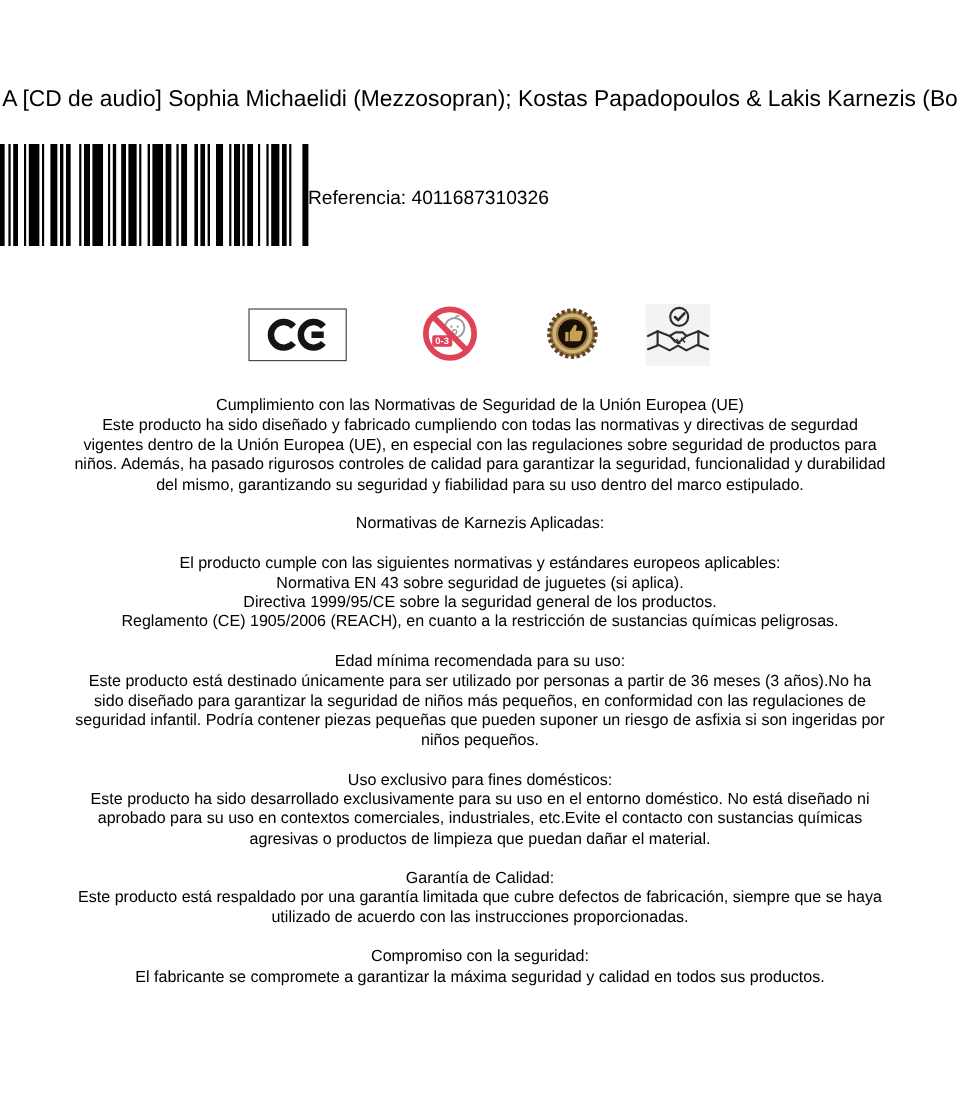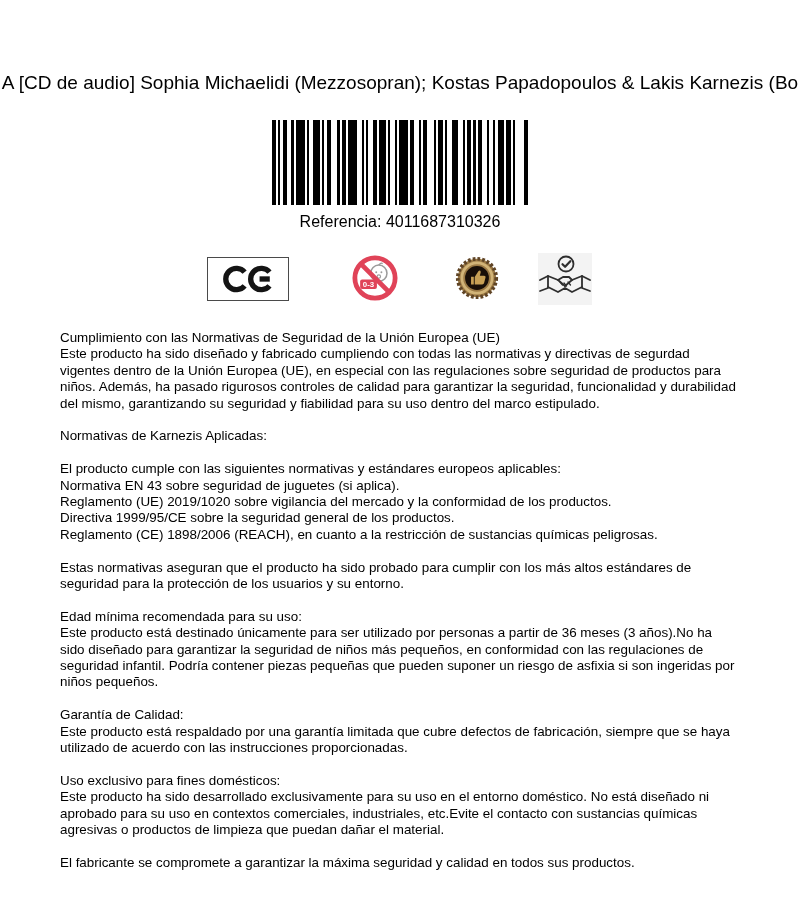--- a/index.html
+++ b/index.html
@@ -27,21 +27,21 @@
     font-size: 19px;
     line-height: 26px;
     color: #000;
   }
 
   .barcode-block {
     position: absolute;
     top: 120px; left: 0;
     width: 800px;
     display: flex;
-    flex-direction: column;
+    flex-direction: row;
     align-items: center;
   }
   .barcode { display: flex; height: 85px; }
   .barcode .br { background: #000; height: 100%; }
   .barcode .sp { background: #fff; height: 100%; }
   .barcode-ref {
     margin-top: 7px;
     font-size: 16px;
     line-height: 20px;
   }
@@ -53,20 +53,21 @@
     border: 1.5px solid #4a4a4a;
     background: #fff;
     display: flex; align-items: center; justify-content: center;
   }
   .icon-abs { position: absolute; }
 
   .text-body {
     position: absolute;
     top: 330px; left: 60px;
     width: 680px;
+    text-align: center;
     font-size: 13.4px;
     line-height: 16.4px;
   }
   .sec { margin-bottom: 16.4px; }
   .blank { height: 16.4px; }
 </style>
 </head>
 <body>
 
 <div class="page">
@@ -206,42 +207,39 @@
     <div class="sec">
       <div>Cumplimiento con las Normativas de Seguridad de la Unión Europea (UE)</div>
       <div>Este producto ha sido diseñado y fabricado cumpliendo con todas las normativas y directivas de segurdad vigentes dentro de la Unión Europea (UE), en especial con las regulaciones sobre seguridad de productos para niños. Además, ha pasado rigurosos controles de calidad para garantizar la seguridad, funcionalidad y durabilidad del mismo, garantizando su seguridad y fiabilidad para su uso dentro del marco estipulado.</div>
     </div>
 
     <div class="sec">
       <div>Normativas de Karnezis Aplicadas:</div>
       <div class="blank"></div>
       <div>El producto cumple con las siguientes normativas y estándares europeos aplicables:</div>
       <div>Normativa EN 43 sobre seguridad de juguetes (si aplica).</div>
-      <div>Reglamento (UE) 2019/1020 sobre vigilancia del mercado y la conformidad de los productos.</div>
       <div>Directiva 1999/95/CE sobre la seguridad general de los productos.</div>
-      <div>Reglamento (CE) 1898/2006 (REACH), en cuanto a la restricción de sustancias químicas peligrosas.</div>
-    </div>
-
-    <div class="sec">
-      <div>Estas normativas aseguran que el producto ha sido probado para cumplir con los más altos estándares de seguridad para la protección de los usuarios y su entorno.</div>
-    </div>
+      <div>Reglamento (CE) 1905/2006 (REACH), en cuanto a la restricción de sustancias químicas peligrosas.</div>
+    </div>
+
 
     <div class="sec">
       <div>Edad mínima recomendada para su uso:</div>
       <div>Este producto está destinado únicamente para ser utilizado por personas a partir de 36 meses (3 años).No ha sido diseñado para garantizar la seguridad de niños más pequeños, en conformidad con las regulaciones de seguridad infantil. Podría contener piezas pequeñas que pueden suponer un riesgo de asfixia si son ingeridas por niños pequeños.</div>
     </div>
 
     <div class="sec">
+      <div>Uso exclusivo para fines domésticos:</div>
+      <div>Este producto ha sido desarrollado exclusivamente para su uso en el entorno doméstico. No está diseñado ni aprobado para su uso en contextos comerciales, industriales, etc.Evite el contacto con sustancias químicas agresivas o productos de limpieza que puedan dañar el material.</div>
+    </div>
+
+    <div class="sec">
       <div>Garantía de Calidad:</div>
       <div>Este producto está respaldado por una garantía limitada que cubre defectos de fabricación, siempre que se haya utilizado de acuerdo con las instrucciones proporcionadas.</div>
     </div>
 
     <div class="sec">
-      <div>Uso exclusivo para fines domésticos:</div>
-      <div>Este producto ha sido desarrollado exclusivamente para su uso en el entorno doméstico. No está diseñado ni aprobado para su uso en contextos comerciales, industriales, etc.Evite el contacto con sustancias químicas agresivas o productos de limpieza que puedan dañar el material.</div>
-    </div>
-
-    <div class="sec">
+      <div>Compromiso con la seguridad:</div>
       <div>El fabricante se compromete a garantizar la máxima seguridad y calidad en todos sus productos.</div>
     </div>
 
   </div>
 </div>
 
 </body></html>

